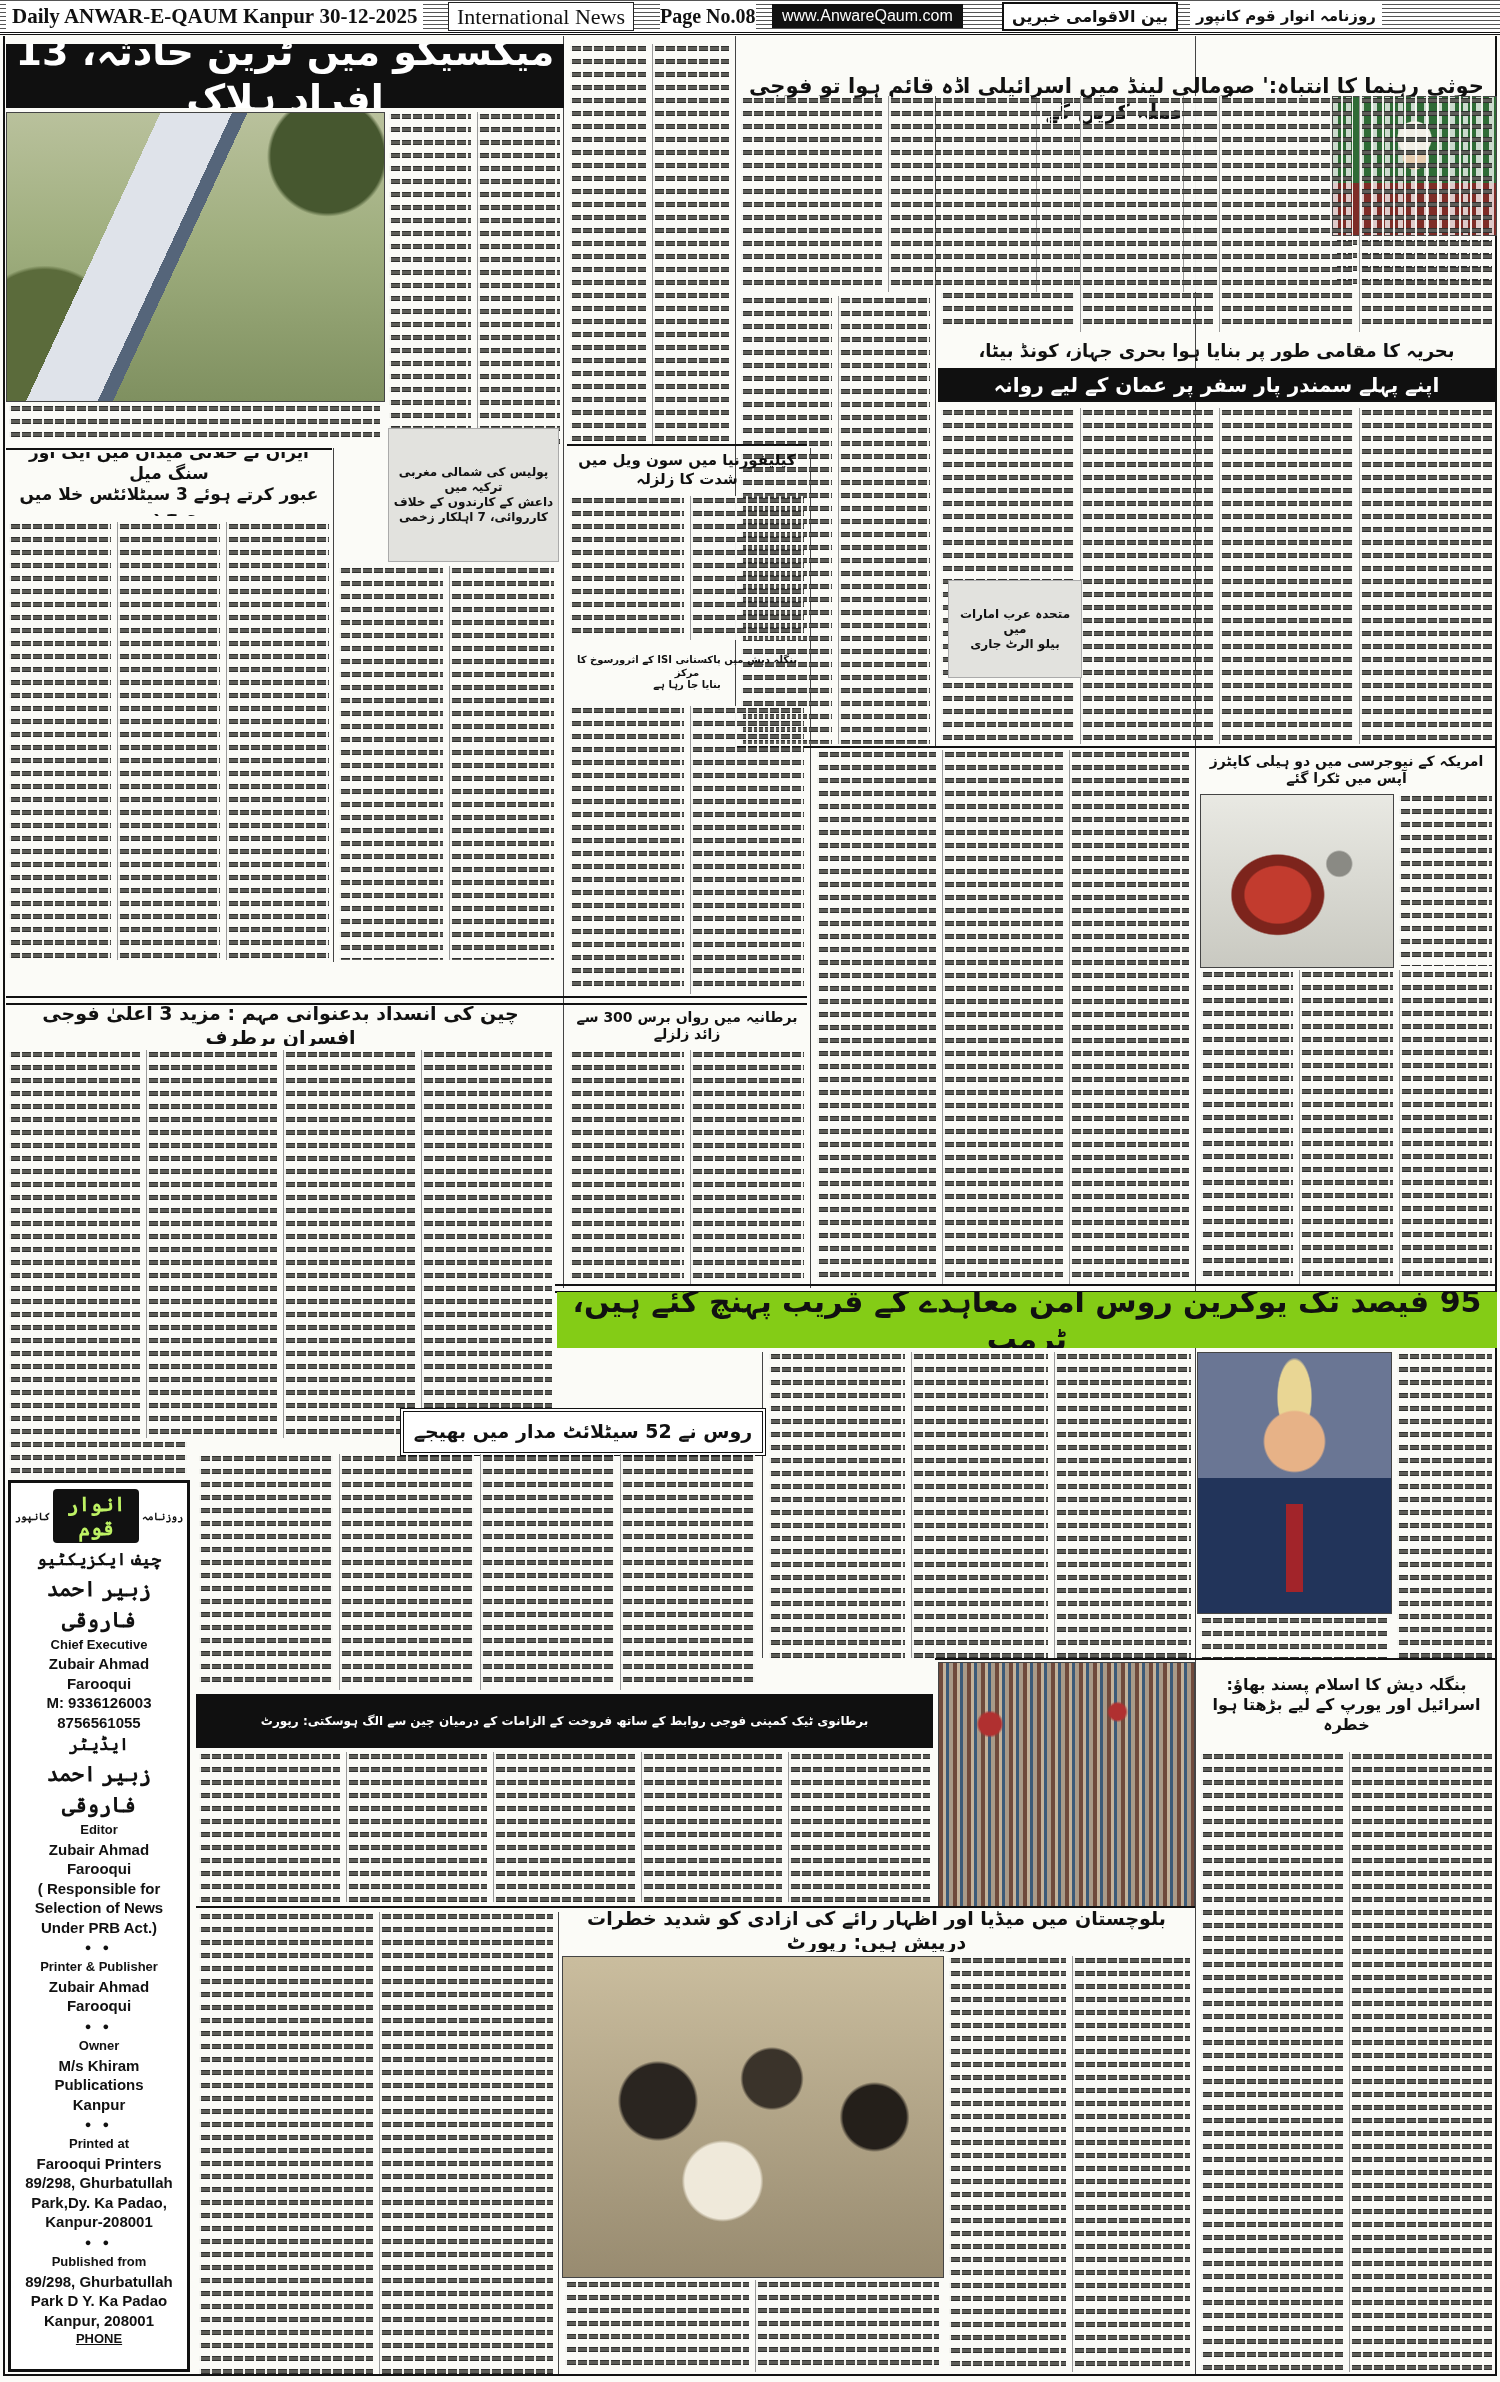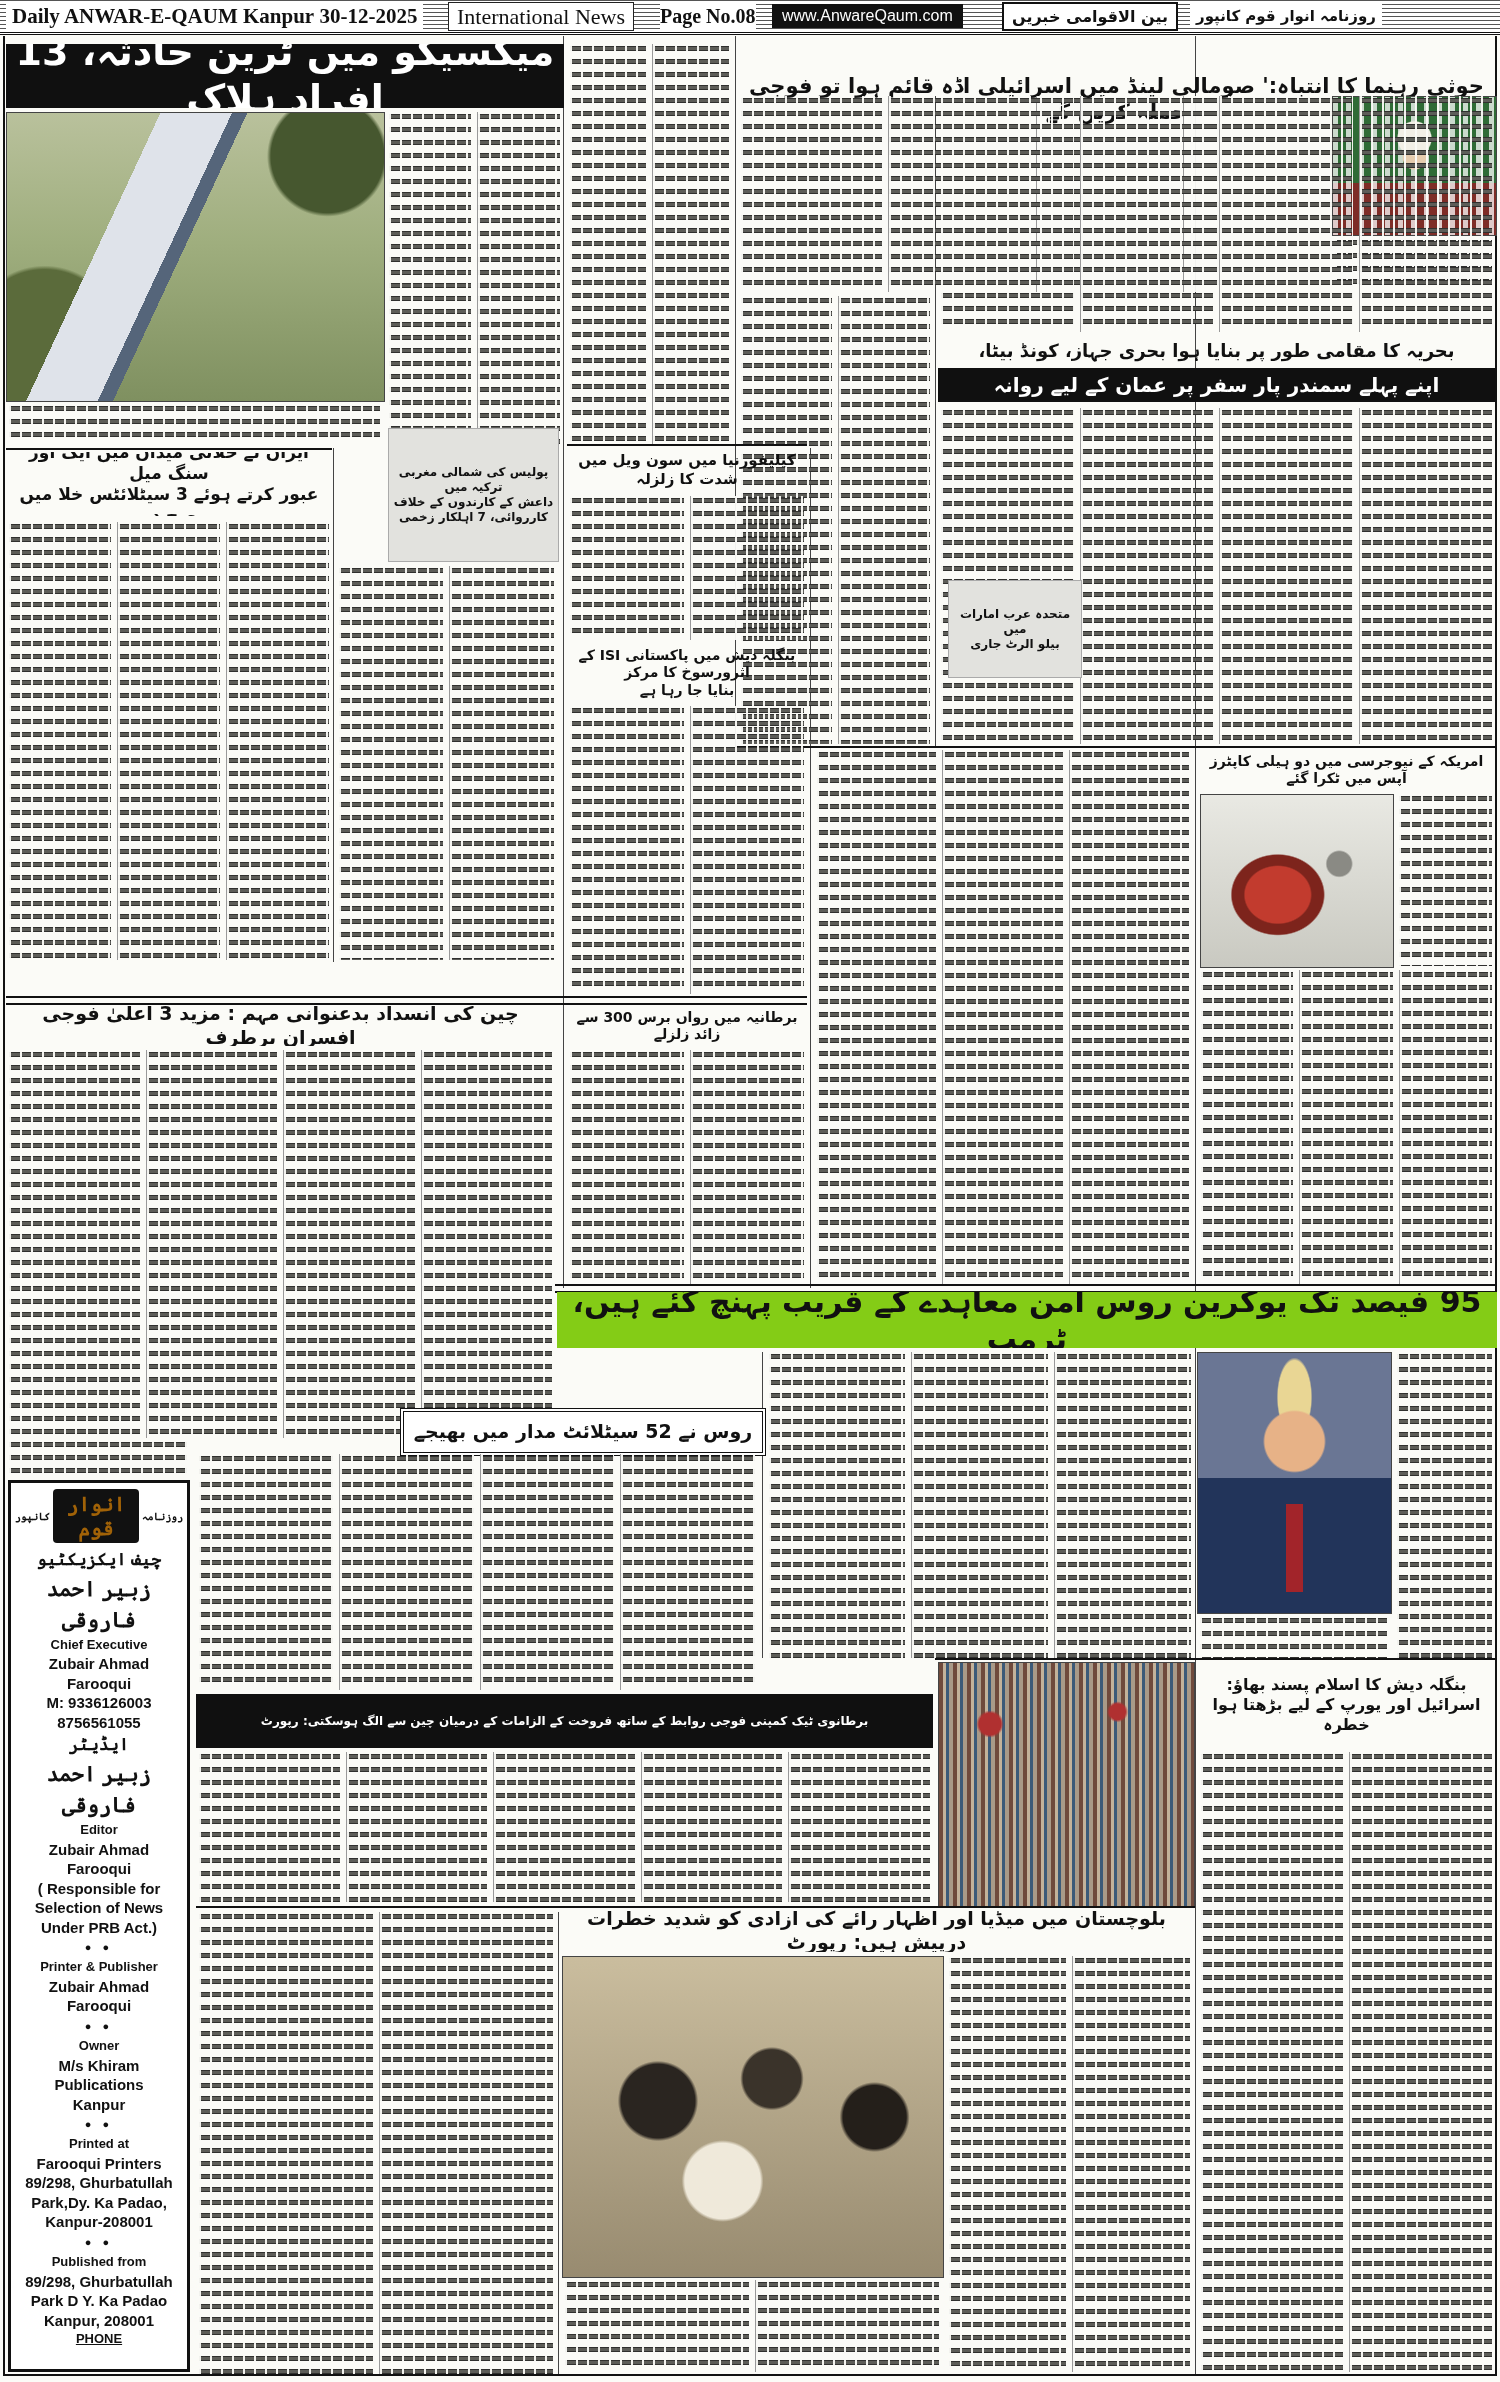--- a/index.html
+++ b/index.html
@@ -69,21 +69,21 @@
   
   .sbox{border:3px solid #111;background:#fff;display:flex;flex-direction:column;align-items:center;
         text-align:center;font-family:"Liberation Sans",sans-serif;font-weight:bold;padding:6px 4px 0 4px;box-sizing:border-box;}
   .sbox .en{font-size:15px;line-height:1.3;}
   .sbox .en-lg{font-size:13px;line-height:1.45;}
   .sbox .urd{direction:rtl;font-size:17px;line-height:1.5;}
   .sbox .urd-lg{direction:rtl;font-size:21px;line-height:1.5;font-weight:bold;}
   .sbox .dots{font-size:11px;letter-spacing:4px;line-height:1.9;}
   .sbox .undl{text-decoration:underline;}
   .logo-row{display:flex;flex-direction:row-reverse;align-items:center;gap:3px;margin-bottom:4px;}
-  .logo-main{background:#111;color:#a16207;font-size:20px;font-weight:bold;padding:3px 10px;border-radius:4px;direction:rtl;}
+  .logo-main{background:#111;color:#bef264;font-size:20px;font-weight:bold;padding:3px 10px;border-radius:4px;direction:rtl;}
   .logo-side{font-size:10px;direction:rtl;}
 </style>
 </head>
 <body>
 
 <div class="page">
 
   <div class="topbar">
     <div class="itm mast-en" style="left:6px;top:3px;height:26px;padding:0 6px;">
       <span>Daily ANWAR-E-QAUM Kanpur</span>&nbsp;
@@ -202,21 +202,21 @@
 
   <div class="hrule" style="left:567px;top:444px;width:240px;"></div>
   <div class="abs hl ur" style="left:567px;top:448px;width:240px;height:44px;font-size:15px;">
     <span>کیلیفورنیا میں سون ویل میں شدت کا زلزلہ</span>
   </div>
   <div class="abs cols" style="left:567px;top:496px;width:240px;height:144px;">
     <div class="col"></div>
       <div class="col"></div>
   </div>
 
-  <div class="abs hl ur" style="left:567px;top:644px;width:240px;height:58px;font-size:14px;flex-direction:column;">
+  <div class="abs hl ur" style="left:567px;top:644px;width:240px;height:58px;font-size:10px;flex-direction:column;">
     <span>بنگلہ دیش میں پاکستانی ISI کے اثرورسوخ کا مرکز</span>
     <span>بنایا جا رہا ہے</span>
   </div>
   <div class="abs cols" style="left:567px;top:706px;width:240px;height:288px;">
     <div class="col"></div>
       <div class="col"></div>
   </div>
 
   <div class="abs hl ur" style="left:1198px;top:750px;width:297px;height:40px;font-size:14px;">
     <span>امریکہ کے نیوجرسی میں دو ہیلی کاپٹرز آپس میں ٹکرا گئے</span>

